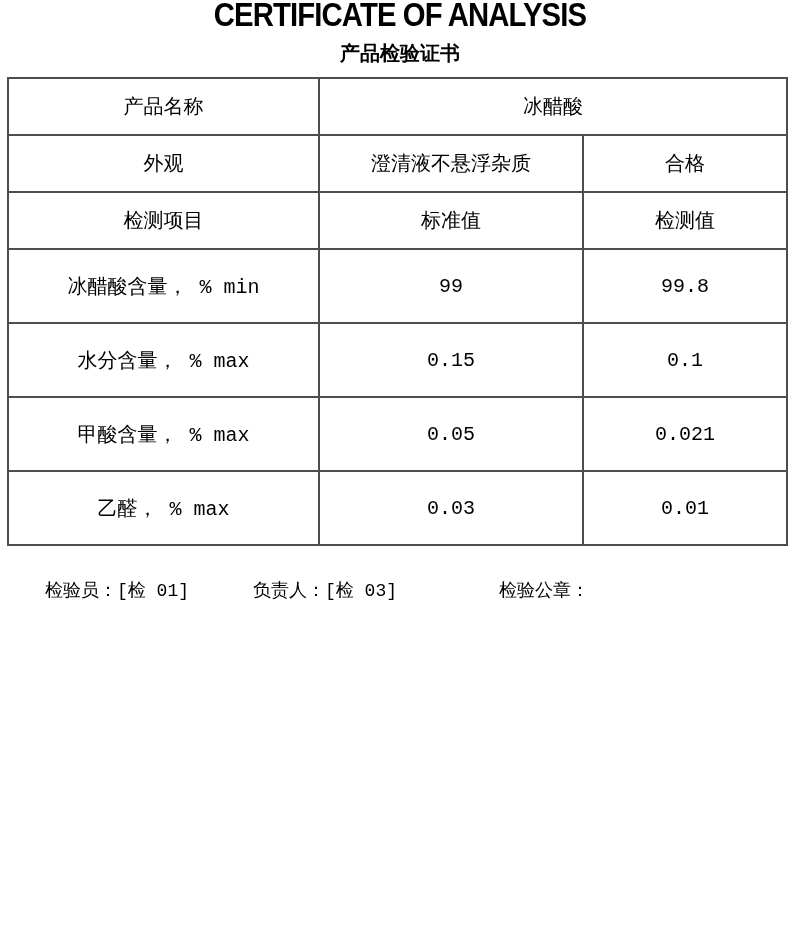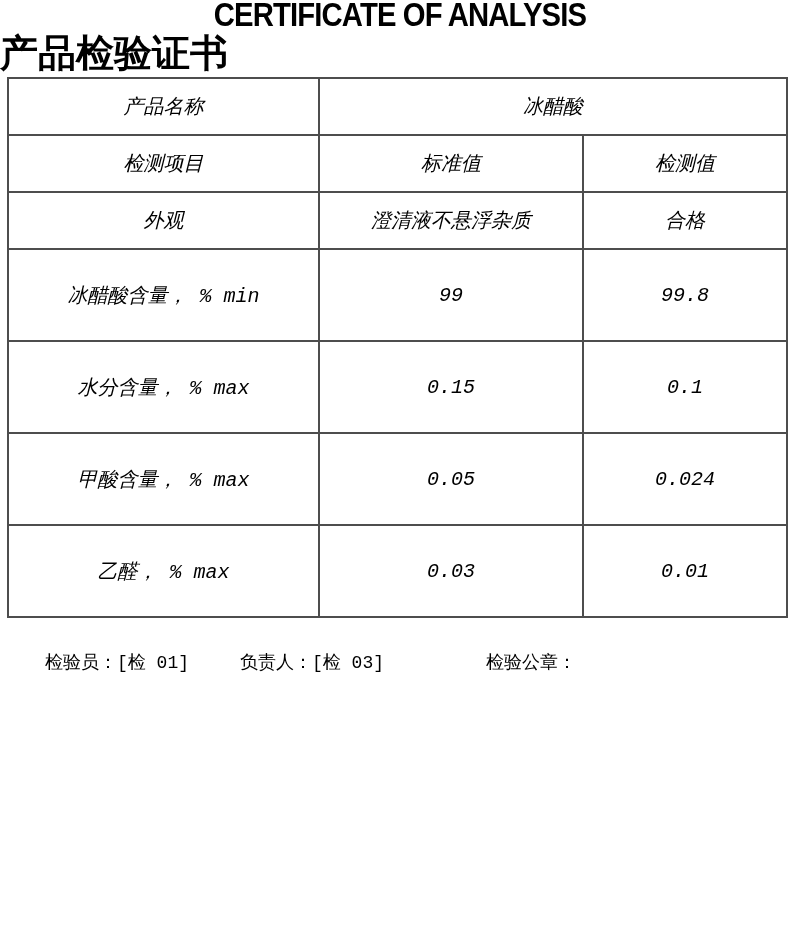--- a/index.html
+++ b/index.html
@@ -19,57 +19,57 @@
     font-family: "Liberation Sans", "DejaVu Sans", sans-serif;
     font-weight: 700;
     font-size: 34px;
     line-height: 37px;
     letter-spacing: -1px;
     transform: scaleX(0.86);
     transform-origin: 50% 50%;
     white-space: nowrap;
   }
   .title-cn {
+    text-align: center;
     font-family: "Liberation Sans", "DejaVu Sans", sans-serif;
     font-weight: 700;
-    font-size: 38px;
+    font-size: 20px;
     line-height: 40px;
     letter-spacing: 0px;
     white-space: nowrap;
   }
 
   table.coa {
     margin: 4px 0 0 7px;
     width: 779px;
     border-collapse: collapse;
     table-layout: fixed;
   }
   table.coa td {
     border: 2px solid #4d4d4d;
     text-align: center;
     vertical-align: middle;
     font-size: 20px;
     font-family: "Liberation Mono", "DejaVu Sans Mono", "Liberation Serif", monospace;
     letter-spacing: 0px;
     padding: 0 4px;
-    font-style: italic;
   }
   tr.hrow td { height: 57px; }
-  tr.drow td { height: 92px; }
+  tr.drow td { height: 74px; }
 
   .footer {
     margin-top: 32px;
     padding-left: 45px;
     font-size: 18px;
     font-family: "Liberation Mono", "DejaVu Sans Mono", "Liberation Serif", monospace;
     white-space: nowrap;
   }
   .footer .grp { display: inline-block; }
   .footer .gap-a { }
-  .footer .grp-b { margin-left: 51px; }
+  .footer .grp-b { margin-left: 64px; }
   .footer .grp-c { margin-left: 102px; }
 </style>
 </head>
 <body>
 
 <div class="page">
 
   <div class="title-en">CERTIFICATE OF ANALYSIS</div>
   <div class="title-cn">产品检验证书</div>
 
@@ -78,44 +78,44 @@
       <col style="width:311px">
       <col style="width:264px">
       <col style="width:204px">
     </colgroup>
     <tbody>
       <tr class="hrow">
         <td>产品名称</td>
         <td colspan="2">冰醋酸</td>
       </tr>
       <tr class="hrow">
+        <td>外观</td>
+        <td>澄清液不悬浮杂质</td>
+        <td>合格</td>
+      </tr>
+
+      <tr class="hrow">
         <td>检测项目</td>
         <td>标准值</td>
         <td>检测值</td>
-      </tr>
-
-      <tr class="hrow">
-        <td>外观</td>
-        <td>澄清液不悬浮杂质</td>
-        <td>合格</td>
       </tr>
       <tr class="drow">
         <td>冰醋酸含量， % min</td>
         <td>99</td>
         <td>99.8</td>
       </tr>
       <tr class="drow">
         <td>水分含量， % max</td>
         <td>0.15</td>
         <td>0.1</td>
       </tr>
       <tr class="drow">
         <td>甲酸含量， % max</td>
         <td>0.05</td>
-        <td>0.024</td>
+        <td>0.021</td>
       </tr>
       <tr class="drow">
         <td>乙醛， % max</td>
         <td>0.03</td>
         <td>0.01</td>
       </tr>
     </tbody>
   </table>
 
   <div class="footer">

